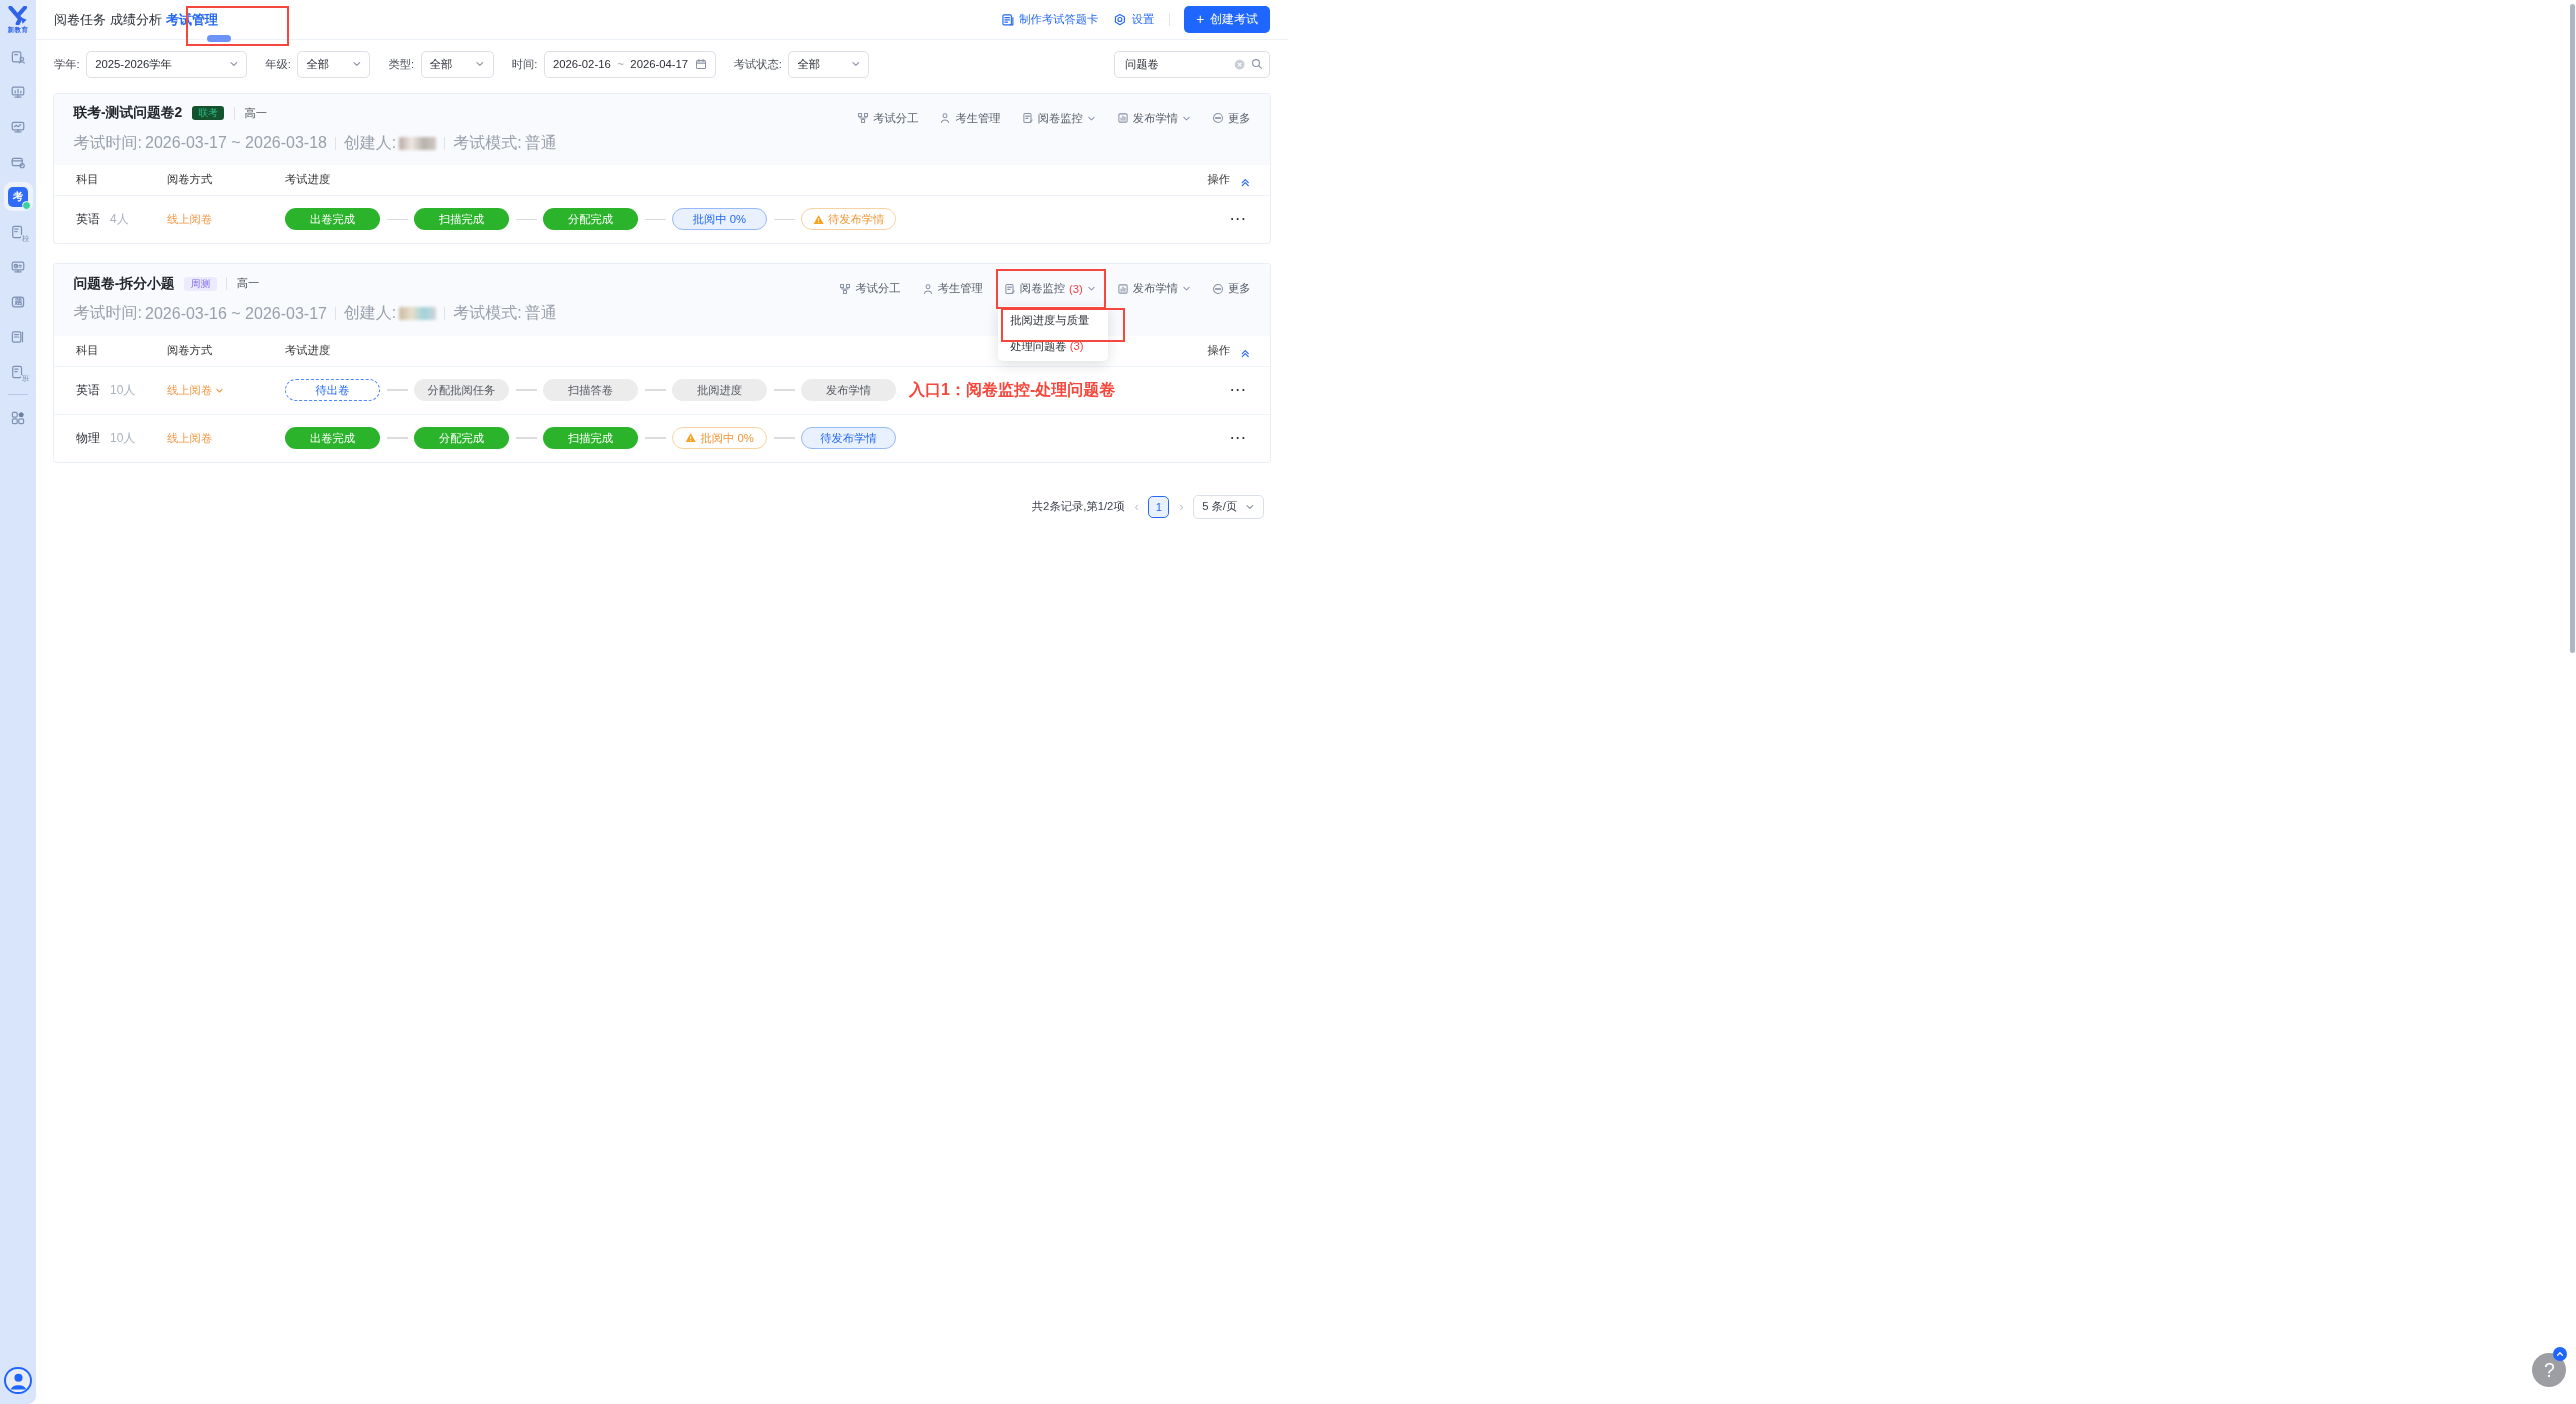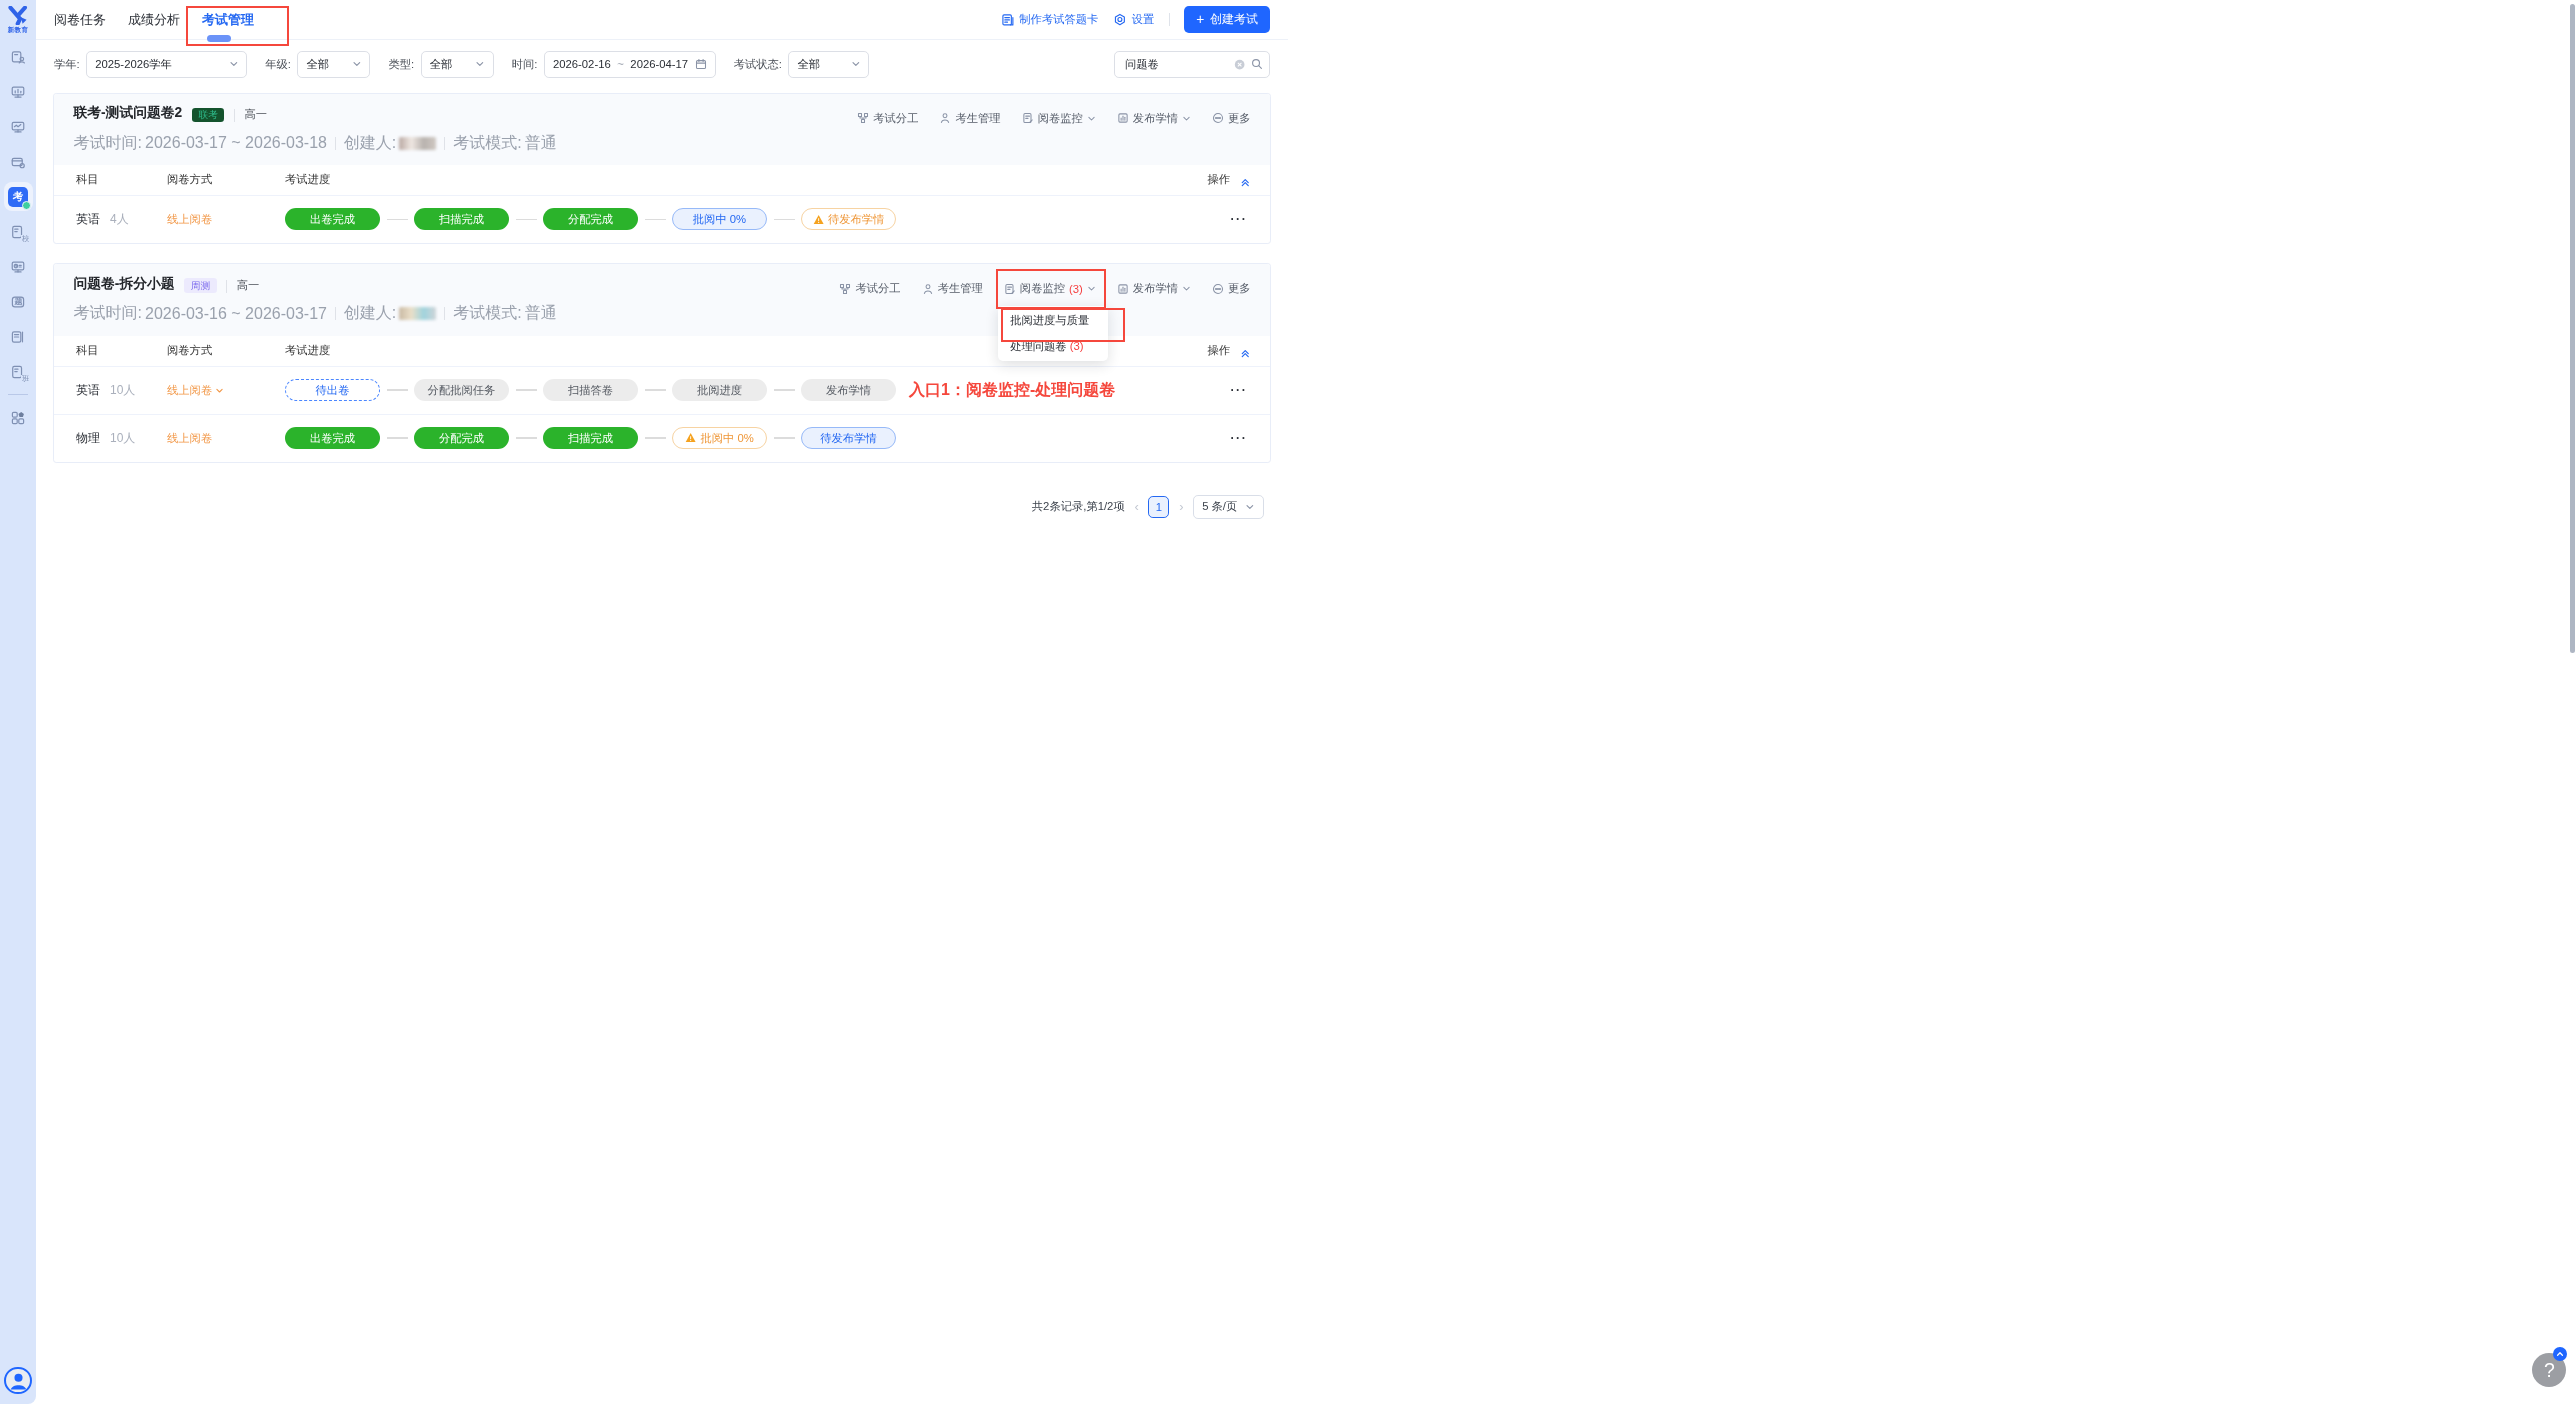--- a/index.html
+++ b/index.html
@@ -24,21 +24,21 @@
                display:flex;align-items:center;justify-content:center;position:relative}
   .gear-dot{position:absolute;right:-3.2px;bottom:-3.2px;width:9px;height:9px;border-radius:50%;background:#3ecf9f;
             border:1.6px solid #edf2fd;box-sizing:border-box}
   .side-divider{width:19.4px;border-top:0.8px solid #b9c8e8;margin:-3.2px 0}
   .avatar{margin-bottom:9.7px;width:27.5px;height:27.5px;border-radius:50%;background:#e9ecf2;border:2.4px solid #1f66ff;
           box-sizing:border-box;display:flex;align-items:center;justify-content:center;overflow:hidden}
 
   
   .main{margin-left:36px;position:relative}
   .topbar{height:39px;border-bottom:0.8px solid #edf1f8;display:flex;align-items:center;padding:0 18px;position:relative}
-  .tabs{display:flex;gap:22px;align-items:flex-start}
+  .tabs{display:flex;gap:4px;align-items:flex-start}
   .tab{font-size:13px;color:#2b2f36;cursor:pointer}
   .tab.active{color:#2468f2;font-weight:bold;position:relative;z-index:6}
   .tab-indicator{position:absolute;left:171px;top:35px;width:24px;height:7.3px;background:#6b93f8;border-radius:4px;z-index:4}
   .red-box{border:2.4px solid #f5473c;position:absolute;pointer-events:none;z-index:50;background:transparent}
   .tab-red-box{left:150px;top:5.7px;width:99px;height:36px}
   .topbar-right{margin-left:auto;display:flex;align-items:center;gap:14.6px}
   .tb-link{display:flex;align-items:center;gap:4.9px;color:#2468f2;font-size:11.3px;cursor:pointer}
   .tb-div{width:0.8px;height:13px;background:#dfe3ea}
   .create-btn{background:#1f66ff;color:#fff;font-size:12px;height:27.5px;padding:0 12px;border-radius:4.9px;
               display:flex;align-items:center;gap:5.7px;cursor:pointer}
@@ -53,21 +53,21 @@
   .datebox{border:0.8px solid #dcdfe6;border-radius:4.9px;height:27.5px;box-sizing:border-box;display:flex;align-items:center;
            gap:6.5px;padding:0 8px;color:#2b2f36}
   .search{margin-left:auto;width:156px;border:0.8px solid #dcdfe6;border-radius:4.9px;height:27.5px;box-sizing:border-box;
           display:flex;align-items:center;padding:0 6.5px 0 8px;gap:4.9px}
   .search input{border:none;outline:none;flex:1;font-size:11.3px;color:#2b2f36;font-family:inherit;min-width:0;background:transparent}
 
   
   .card{margin:9.7px 17px 0;border:0.8px solid #e8edf8;border-radius:3.2px;background:#fff}
   .card + .card{margin-top:19.4px}
   .card-head{background:#f8fafd;padding:10.5px 19.4px 11.3px;display:flex;justify-content:space-between;align-items:flex-start;border-radius:3.2px 3.2px 0 0}
-  .title-row{display:flex;align-items:flex-end;gap:9.7px}
+  .title-row{display:flex;align-items:center;gap:9.7px}
   .exam-title{font-size:13.8px;font-weight:bold;color:#23262b}
   .badge{font-size:9.7px;padding:2.4px 6.5px;border-radius:3.2px;line-height:1}
   .badge.green{background:#14532d;color:#2fbd8d}
   .badge.purple{background:#eceafd;color:#7a68ee}
   .vdiv{width:0.8px;height:13px;background:#dfe2e8}
   .grade{font-size:11.3px;color:#4a4f57}
   .meta-row{margin-top:10.5px;font-size:16px;color:#9aa1ad;display:flex;align-items:center;gap:8px}
   .meta-item{display:flex;align-items:center;gap:3.2px}
   .redact{width:37px;height:13px;border-radius:1.6px;filter:blur(1.6px)}
   .redact.r1{background:linear-gradient(90deg,#b9a8a2,#efe7e2,#b8b2ae,#cfc8c2)}

